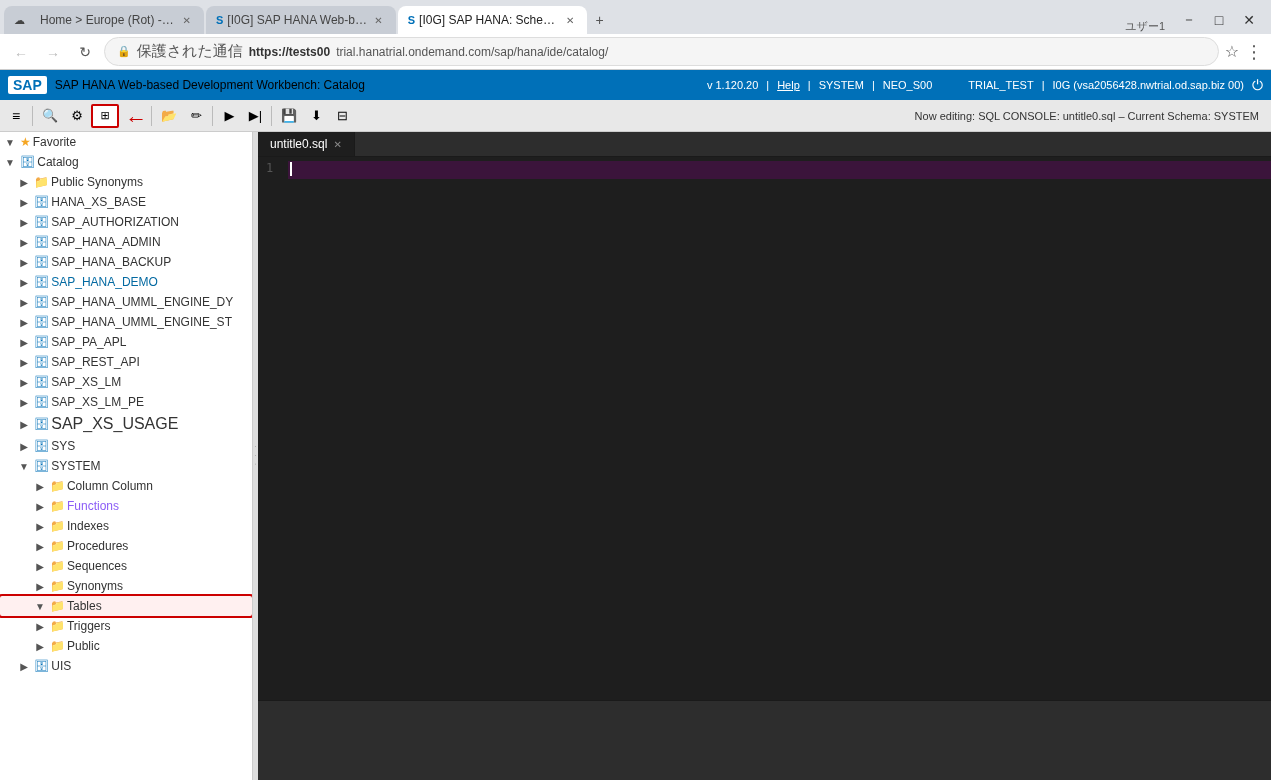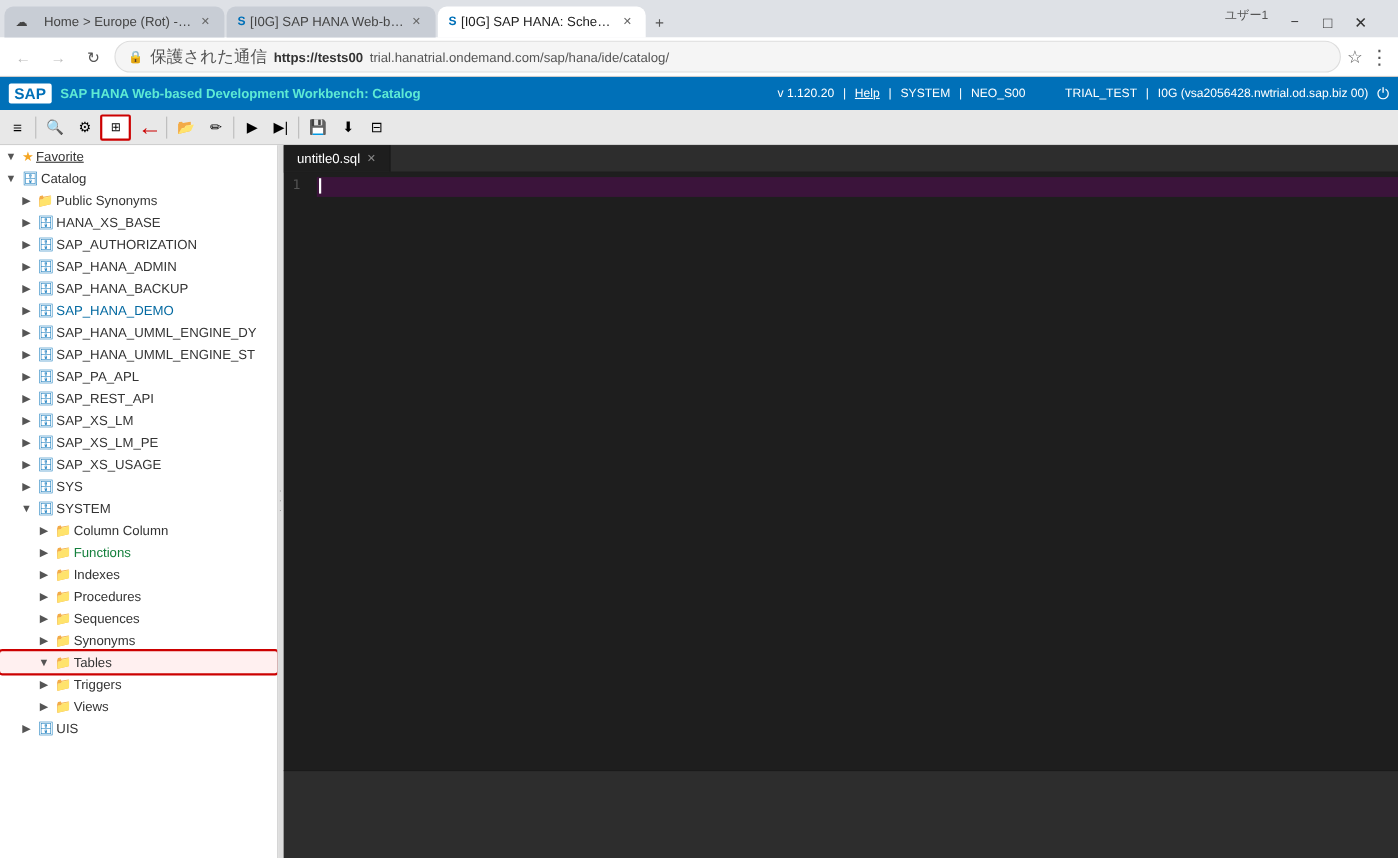--- a/index.html
+++ b/index.html
@@ -25,21 +25,21 @@
     </div>
 
     <div style="display:flex; align-items:center; height:28px; padding:0 10px; font-size:12px; border-radius:8px 8px 0 0; background:#ffffff; color:#222; max-width:200px; white-space:nowrap; overflow:hidden; cursor:pointer; gap:4px; margin-left:2px;">
       <span style="font-size:11px; color:#0070b8; font-weight:bold;">S</span>
       <span style="overflow:hidden; text-overflow:ellipsis; max-width:140px;">[I0G] SAP HANA: Schema</span>
       <span style="font-size:10px; color:#666; padding:1px 3px; cursor:pointer;">✕</span>
     </div>
 
     <div style="padding:4px 8px; color:#555; font-size:14px; cursor:pointer;">+</div>
 
-    <div style="margin-left:auto; display:flex; align-items:flex-start; padding-right:20px; gap:2px;">
+    <div style="margin-left:auto; display:flex; align-items:flex-end; padding-right:8px; gap:2px;">
       <span style="font-size:11px; color:#555; margin-right:8px;">ユザー1</span>
       <div style="width:28px; height:28px; display:flex; align-items:center; justify-content:center; font-size:14px; cursor:pointer; color:#333;">－</div>
       <div style="width:28px; height:28px; display:flex; align-items:center; justify-content:center; font-size:14px; cursor:pointer; color:#333;">□</div>
       <div style="width:28px; height:28px; display:flex; align-items:center; justify-content:center; font-size:14px; cursor:pointer; color:#333;">✕</div>
     </div>
   </div>
 
   <div style="display:flex; align-items:center; background:#ffffff; height:36px; padding:0 8px; gap:6px; border-bottom:1px solid #ccc;">
     <div style="width:26px; height:26px; display:flex; align-items:center; justify-content:center; border-radius:50%; cursor:pointer; color:#bbb; font-size:14px;">←</div>
     <div style="width:26px; height:26px; display:flex; align-items:center; justify-content:center; border-radius:50%; cursor:pointer; color:#bbb; font-size:14px;">→</div>
@@ -50,21 +50,21 @@
       <span style="font-size:12px; color:#333; font-weight:bold;">https://tests00</span>
       <span style="font-size:12px; color:#555;">trial.hanatrial.ondemand.com/sap/hana/ide/catalog/</span>
     </div>
     <div style="font-size:16px; color:#555; cursor:pointer;">☆</div>
     <div style="font-size:18px; color:#555; cursor:pointer;">⋮</div>
   </div>
 </div>
 
 <div style="background:#0070b8; display:flex; align-items:center; height:30px; padding:0 8px;">
   <span style="color:#0070b8; font-weight:bold; font-size:14px; background:white; padding:1px 5px; border-radius:2px; margin-right:8px;">SAP</span>
-  <span style="color:#5eead4; font-size:12px; font-weight:bold;">SAP HANA Web-based Development Workbench: Catalog</span>
+  <span style="color:#000000; font-size:12px; font-weight:normal;">SAP HANA Web-based Development Workbench: Catalog</span>
   <div style="margin-left:auto; font-size:11px; color:white; display:flex; gap:8px; align-items:center;">
     <span>v 1.120.20</span>
     <span>|</span>
     <span style="cursor:pointer; text-decoration:underline;">Help</span>
     <span>|</span>
     <span>SYSTEM</span>
     <span>|</span>
     <span>NEO_S00</span>
     <span style="margin-left:28px;">TRIAL_TEST</span>
     <span>|</span>
@@ -87,30 +87,31 @@
   <div style="width:1px; height:20px; background:#bbb; margin:0 2px;"></div>
   <div style="height:24px; min-width:24px; display:flex; align-items:center; justify-content:center; border:1px solid transparent; border-radius:2px; cursor:pointer; font-size:13px; padding:0 4px;">📂</div>
   <div style="height:24px; min-width:24px; display:flex; align-items:center; justify-content:center; border:1px solid transparent; border-radius:2px; cursor:pointer; font-size:13px; padding:0 4px;">✏</div>
   <div style="width:1px; height:20px; background:#bbb; margin:0 2px;"></div>
   <div style="height:24px; min-width:24px; display:flex; align-items:center; justify-content:center; border:1px solid transparent; border-radius:2px; cursor:pointer; font-size:13px; padding:0 4px;">▶</div>
   <div style="height:24px; min-width:24px; display:flex; align-items:center; justify-content:center; border:1px solid transparent; border-radius:2px; cursor:pointer; font-size:13px; padding:0 4px;">▶|</div>
   <div style="width:1px; height:20px; background:#bbb; margin:0 2px;"></div>
   <div style="height:24px; min-width:24px; display:flex; align-items:center; justify-content:center; border:1px solid transparent; border-radius:2px; cursor:pointer; font-size:13px; padding:0 4px;">💾</div>
   <div style="height:24px; min-width:24px; display:flex; align-items:center; justify-content:center; border:1px solid transparent; border-radius:2px; cursor:pointer; font-size:13px; padding:0 4px;">⬇</div>
   <div style="height:24px; min-width:24px; display:flex; align-items:center; justify-content:center; border:1px solid transparent; border-radius:2px; cursor:pointer; font-size:13px; padding:0 4px;">⊟</div>
+  <div style="margin-left:auto; font-size:11px; color:#333; padding-right:8px;">Now editing: SQL CONSOLE: untitle0.sql – Current Schema: SYSTEM</div>
 </div>
 
 <div style="display:flex; height:calc(780px - 34px - 36px - 30px - 32px);">
 
   <div style="width:253px; background:#ffffff; border-right:1px solid #ccc; overflow-y:auto; overflow-x:hidden; flex-shrink:0;">
 
     <div style="display:flex; align-items:center; padding:3px 2px; cursor:pointer;">
       <span style="width:16px; text-align:center; font-size:10px; color:#555;">▼</span>
       <span style="font-size:12px; color:#f5a623; margin:0 2px;">★</span>
-      <span style="font-size:12px; color:#333;text-decoration:underline;">Favorite</span>
+      <span style="font-size:12px; color:#333;">Favorite</span>
     </div>
 
     <div style="display:flex; align-items:center; padding:3px 2px; cursor:pointer;">
       <span style="width:16px; text-align:center; font-size:10px; color:#555;">▼</span>
       <span style="font-size:12px; color:#0070b8; margin:0 2px;">🗄</span>
       <span style="font-size:12px; color:#333;">Catalog</span>
     </div>
 
     <div style="display:flex; align-items:center; padding:3px 2px; padding-left:16px; cursor:pointer;">
       <span style="width:16px; text-align:center; font-size:10px; color:#555;">▶</span>
@@ -180,21 +181,21 @@
 
     <div style="display:flex; align-items:center; padding:3px 2px; padding-left:16px; cursor:pointer;">
       <span style="width:16px; text-align:center; font-size:10px; color:#555;">▶</span>
       <span style="font-size:12px; color:#0070b8; margin:0 2px;">🗄</span>
       <span style="font-size:12px; color:#333;">SAP_XS_LM_PE</span>
     </div>
 
     <div style="display:flex; align-items:center; padding:3px 2px; padding-left:16px; cursor:pointer;">
       <span style="width:16px; text-align:center; font-size:10px; color:#555;">▶</span>
       <span style="font-size:12px; color:#0070b8; margin:0 2px;">🗄</span>
-      <span style="font-size:12px; color:#333;">SAP_XS_USAGE</span>
+      <span style="font-size:16px; color:#333;">SAP_XS_USAGE</span>
     </div>
 
     <div style="display:flex; align-items:center; padding:3px 2px; padding-left:16px; cursor:pointer;">
       <span style="width:16px; text-align:center; font-size:10px; color:#555;">▶</span>
       <span style="font-size:12px; color:#0070b8; margin:0 2px;">🗄</span>
       <span style="font-size:12px; color:#333;">SYS</span>
     </div>
 
     <div style="display:flex; align-items:center; padding:3px 2px; padding-left:16px; cursor:pointer;">
       <span style="width:16px; text-align:center; font-size:10px; color:#555;">▼</span>
@@ -204,21 +205,21 @@
 
     <div style="display:flex; align-items:center; padding:3px 2px; padding-left:32px; cursor:pointer;">
       <span style="width:16px; text-align:center; font-size:10px; color:#555;">▶</span>
       <span style="font-size:12px; color:#f5a623; margin:0 2px;">📁</span>
       <span style="font-size:12px; color:#333;">Column Column</span>
     </div>
 
     <div style="display:flex; align-items:center; padding:3px 2px; padding-left:32px; cursor:pointer;">
       <span style="width:16px; text-align:center; font-size:10px; color:#555;">▶</span>
       <span style="font-size:12px; color:#f5a623; margin:0 2px;">📁</span>
-      <span style="font-size:12px; color:#15803d;">Functions</span>
+      <span style="font-size:12px; color:#8b5cf6;">Functions</span>
     </div>
 
     <div style="display:flex; align-items:center; padding:3px 2px; padding-left:32px; cursor:pointer;">
       <span style="width:16px; text-align:center; font-size:10px; color:#555;">▶</span>
       <span style="font-size:12px; color:#f5a623; margin:0 2px;">📁</span>
       <span style="font-size:12px; color:#333;">Indexes</span>
     </div>
 
     <div style="display:flex; align-items:center; padding:3px 2px; padding-left:32px; cursor:pointer;">
       <span style="width:16px; text-align:center; font-size:10px; color:#555;">▶</span>
@@ -246,21 +247,21 @@
 
     <div style="display:flex; align-items:center; padding:3px 2px; padding-left:32px; cursor:pointer;">
       <span style="width:16px; text-align:center; font-size:10px; color:#555;">▶</span>
       <span style="font-size:12px; color:#f5a623; margin:0 2px;">📁</span>
       <span style="font-size:12px; color:#333;">Triggers</span>
     </div>
 
     <div style="display:flex; align-items:center; padding:3px 2px; padding-left:32px; cursor:pointer;">
       <span style="width:16px; text-align:center; font-size:10px; color:#555;">▶</span>
       <span style="font-size:12px; color:#f5a623; margin:0 2px;">📁</span>
-      <span style="font-size:12px; color:#333;">Views</span>
+      <span style="font-size:12px; color:#333;">Public</span>
     </div>
 
     <div style="display:flex; align-items:center; padding:3px 2px; padding-left:16px; cursor:pointer;">
       <span style="width:16px; text-align:center; font-size:10px; color:#555;">▶</span>
       <span style="font-size:12px; color:#0070b8; margin:0 2px;">🗄</span>
       <span style="font-size:12px; color:#333;">UIS</span>
     </div>
 
   </div>
 

